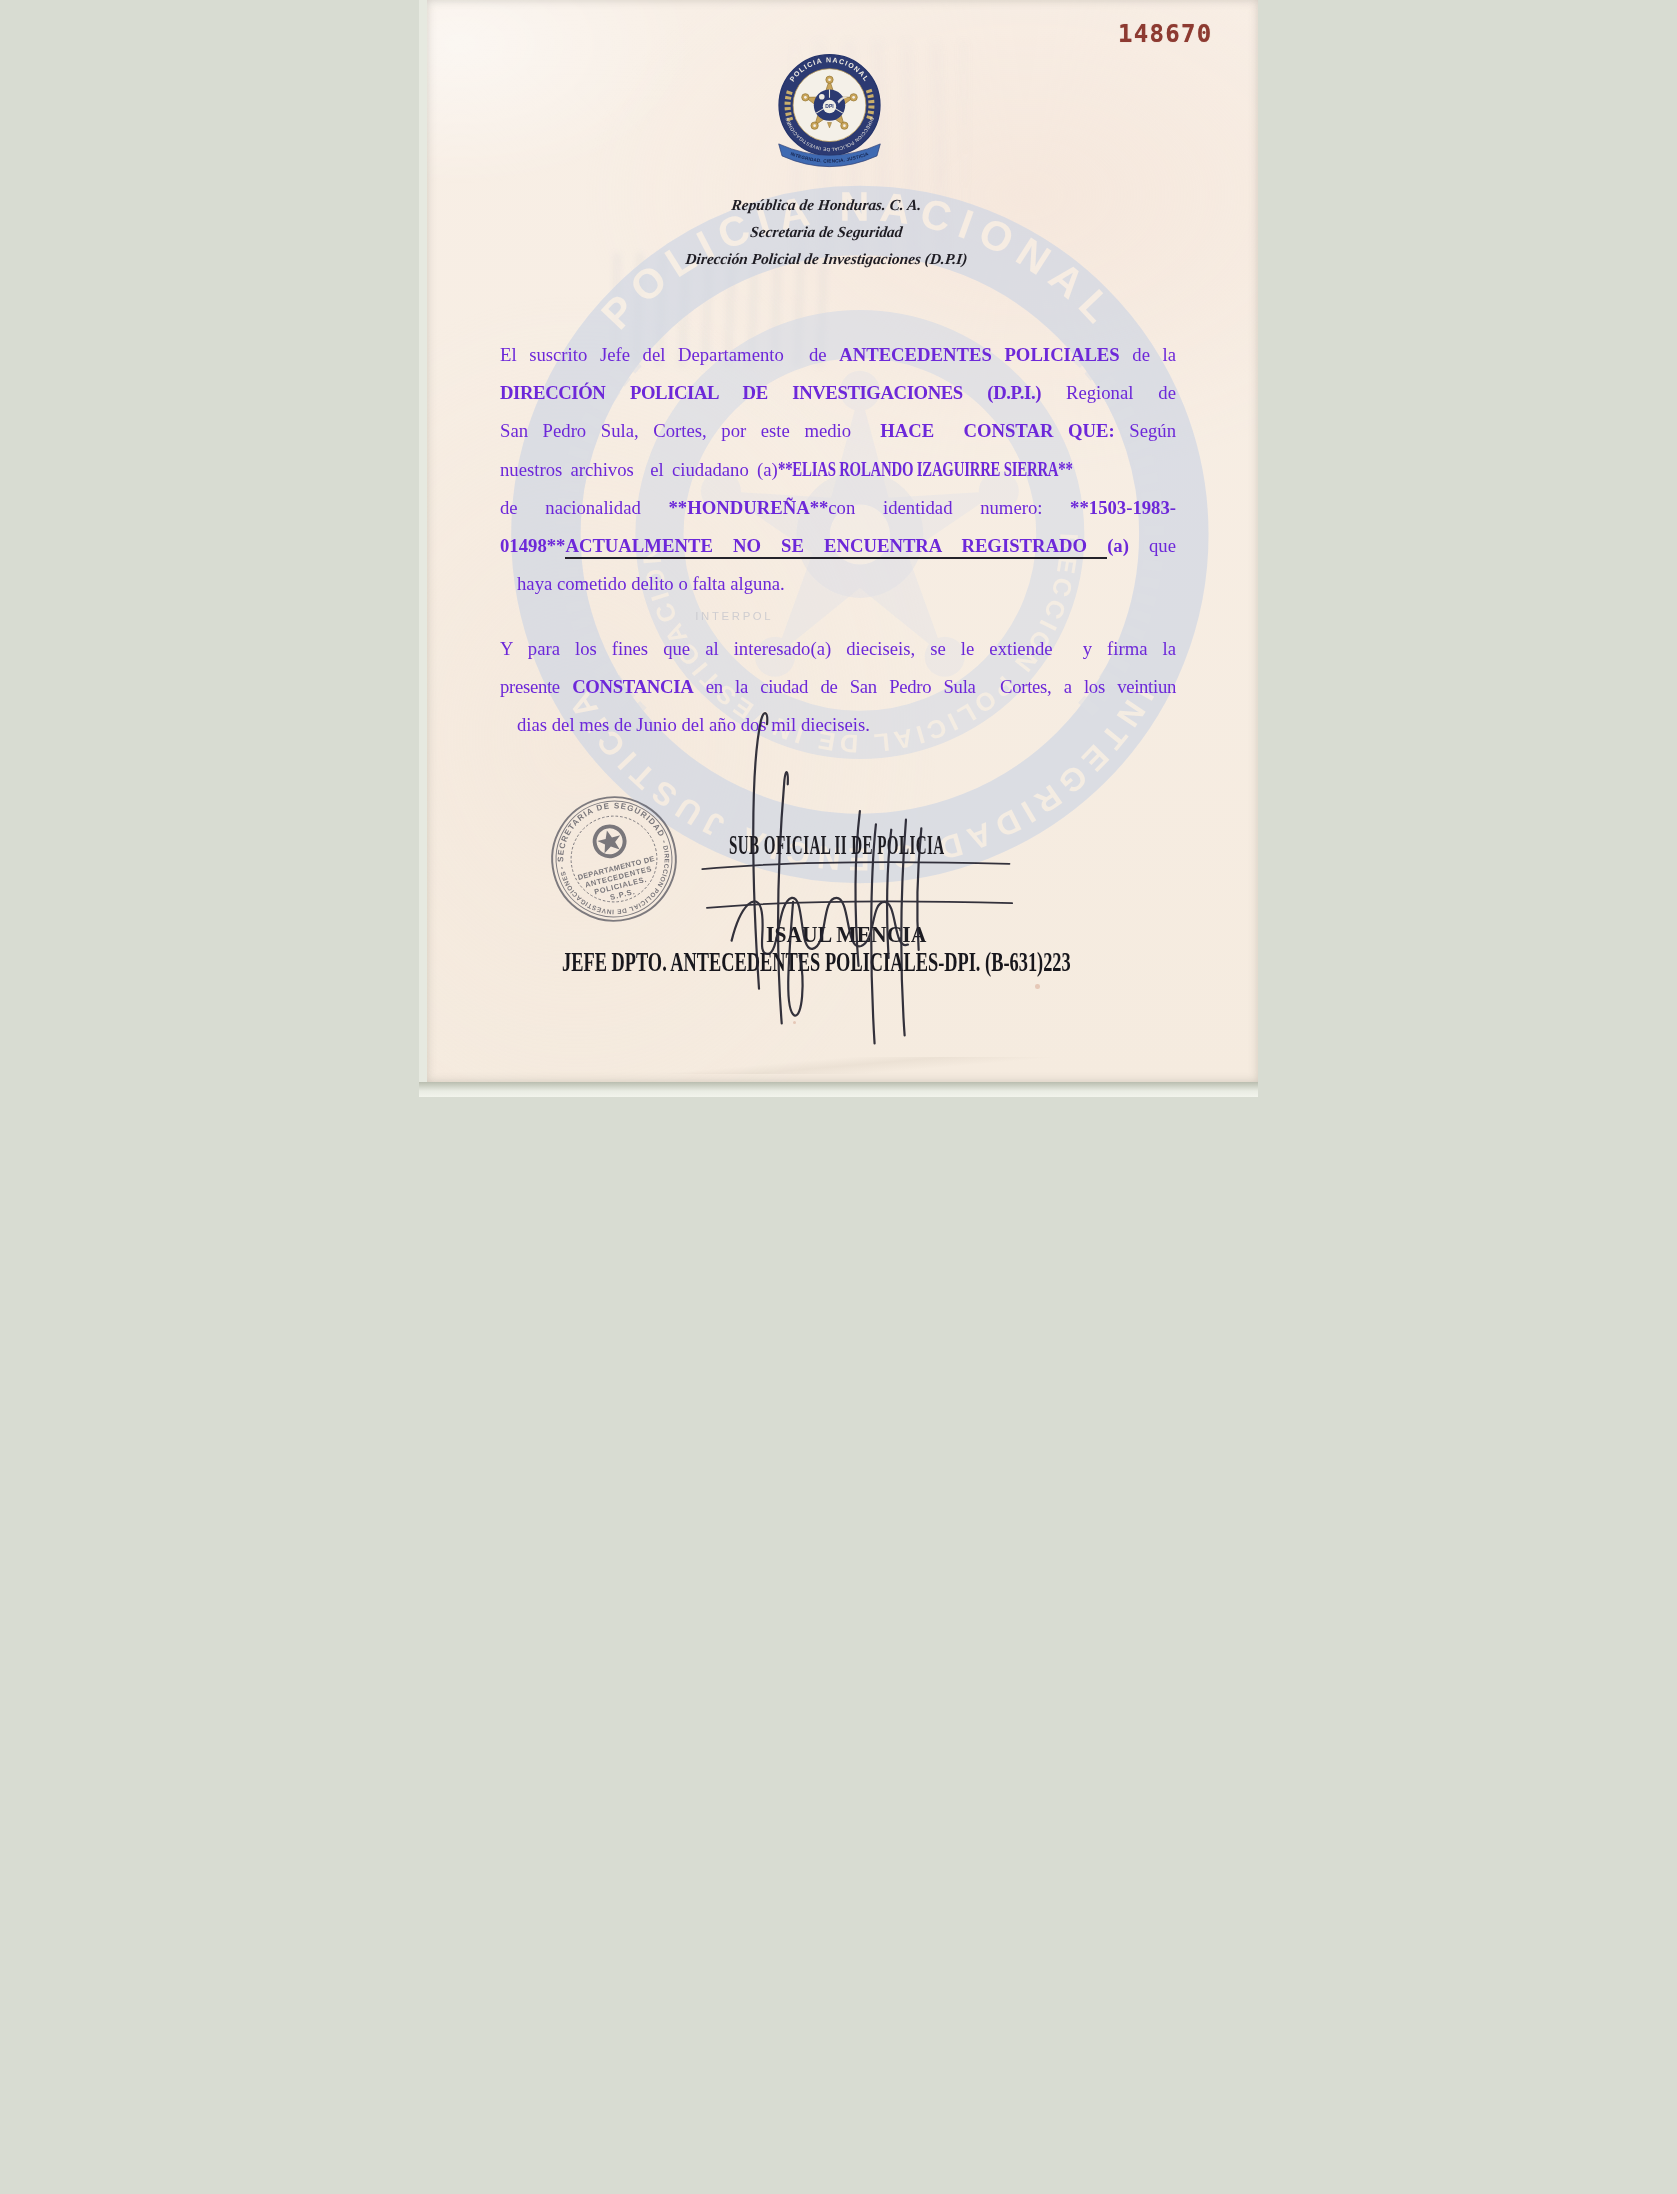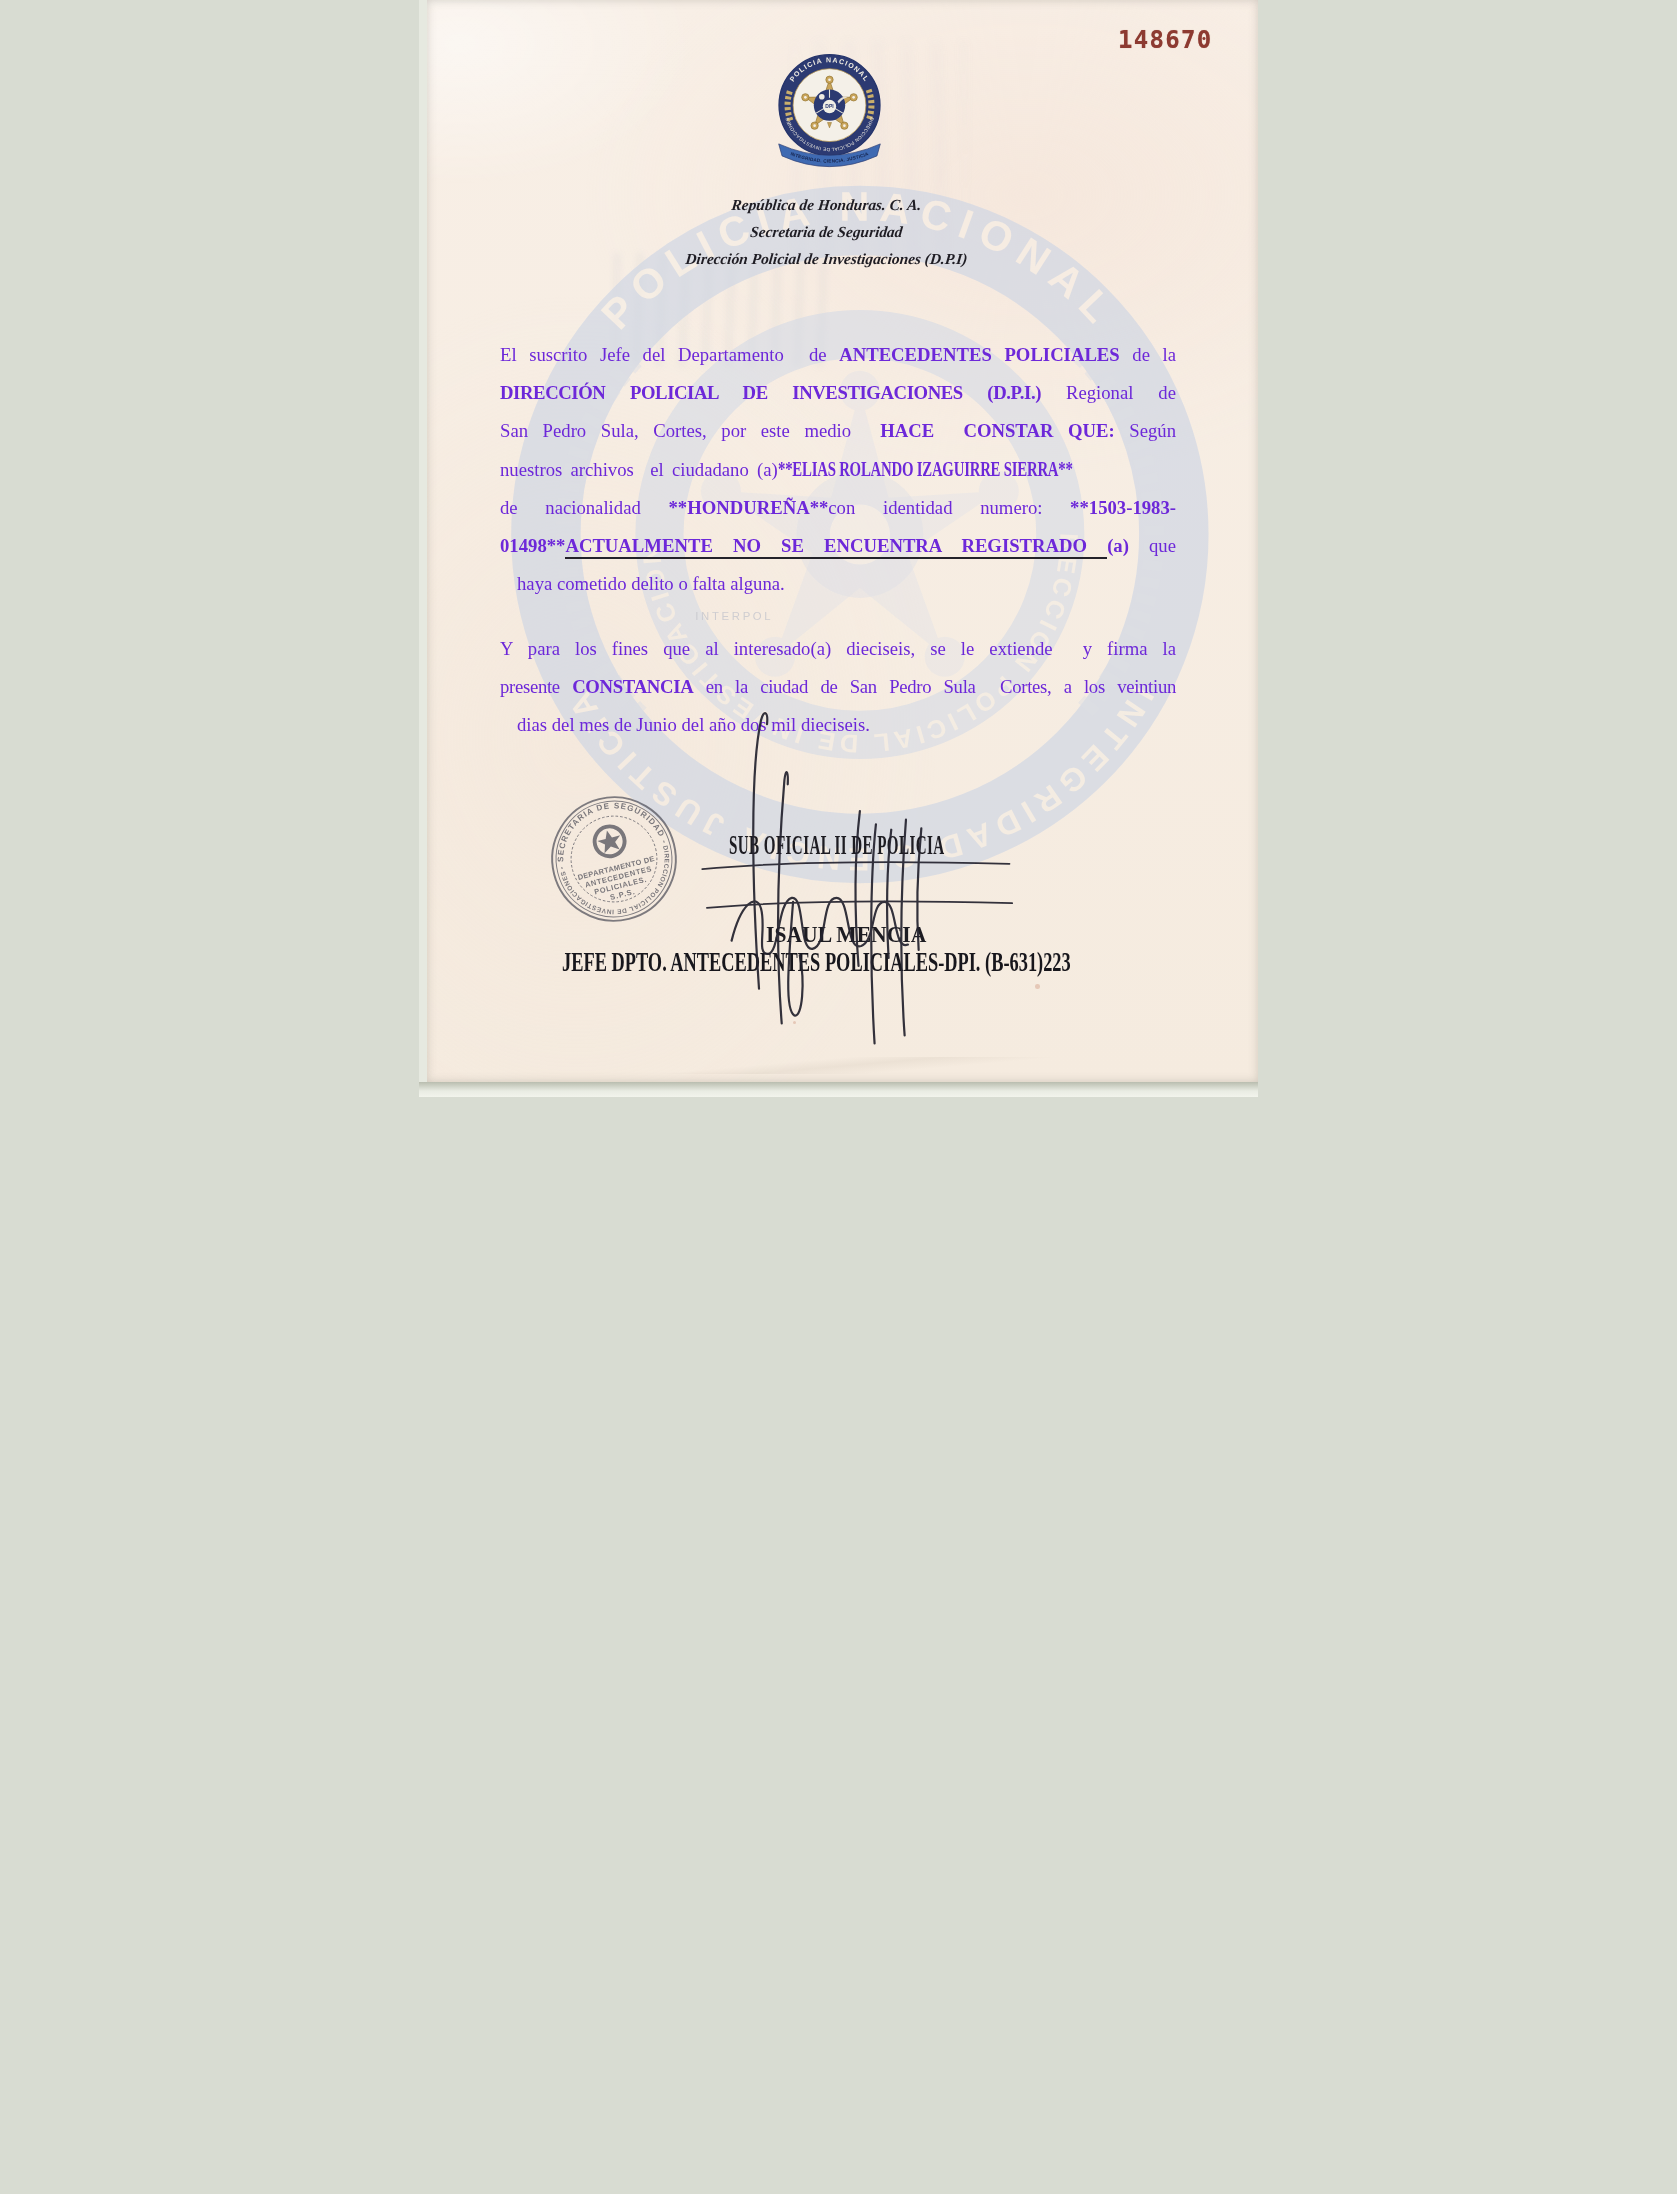--- a/index.html
+++ b/index.html
@@ -19,21 +19,21 @@
     background:repeating-linear-gradient(92deg, rgba(150,160,186,.14) 0 8px, transparent 8px 23px);}
   .streaks2{position:absolute;left:374px;top:40px;width:174px;height:220px;opacity:.4;filter:blur(4.7px);
     background:repeating-linear-gradient(88deg, rgba(160,168,190,.10) 0 10.7px, transparent 10.7px 29px);}
   .crease{position:absolute;left:40px;right:20px;bottom:23px;height:17.4px;opacity:.5;
     background:linear-gradient(175deg, transparent 40%, rgba(140,125,105,.18) 50%, transparent 62%);}
   .blemish{position:absolute;width:4.7px;height:4.7px;border-radius:50%;background:#c9876d;opacity:.35;}
   
   .wm{position:absolute;left:0;top:0;z-index:1;pointer-events:none;}
   
   .layer{position:absolute;left:0;top:0;width:100%;height:100%;z-index:2;}
-  .serial{position:absolute;left:699px;top:26px;color:#8d3a31;
+  .serial{position:absolute;left:699px;top:20px;color:#8d3a31;
     font-family:"DejaVu Sans Mono",monospace;font-weight:bold;font-size:24px;letter-spacing:1.3px;
     text-shadow:0 0 0.7px rgba(141,58,49,.6);}
   .seal-box{position:absolute;left:342px;top:53px;width:137px;height:127px;}
   .script-head{position:absolute;left:167px;top:191px;width:481px;text-align:center;
     font-style:italic;font-weight:bold;color:#1f1d24;}
   .script-head .ln{display:block;font-size:15.4px;line-height:27px;transform:skewX(-6deg);}
   .doc-title{position:absolute;left:80px;top:274px;white-space:pre;}
   .doc-title .inner{display:inline-block;transform:scaleX(.74);transform-origin:0 50%;
     font-weight:bold;font-size:33px;letter-spacing:0.3px;color:#17161c;}
   .doc-body{position:absolute;left:81px;width:676px;font-size:18.7px;color:#6d28d9;}

